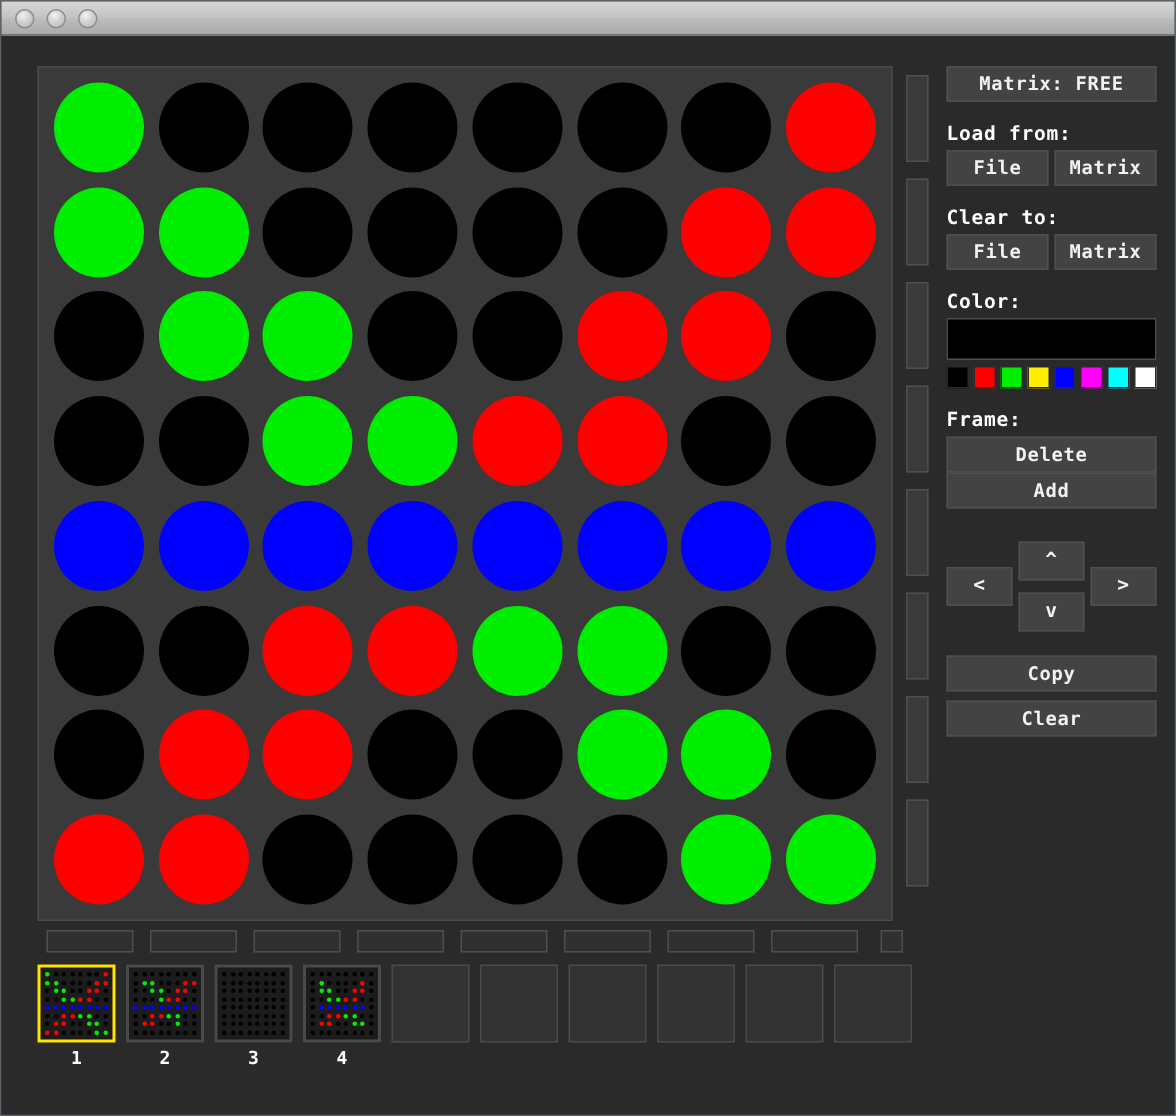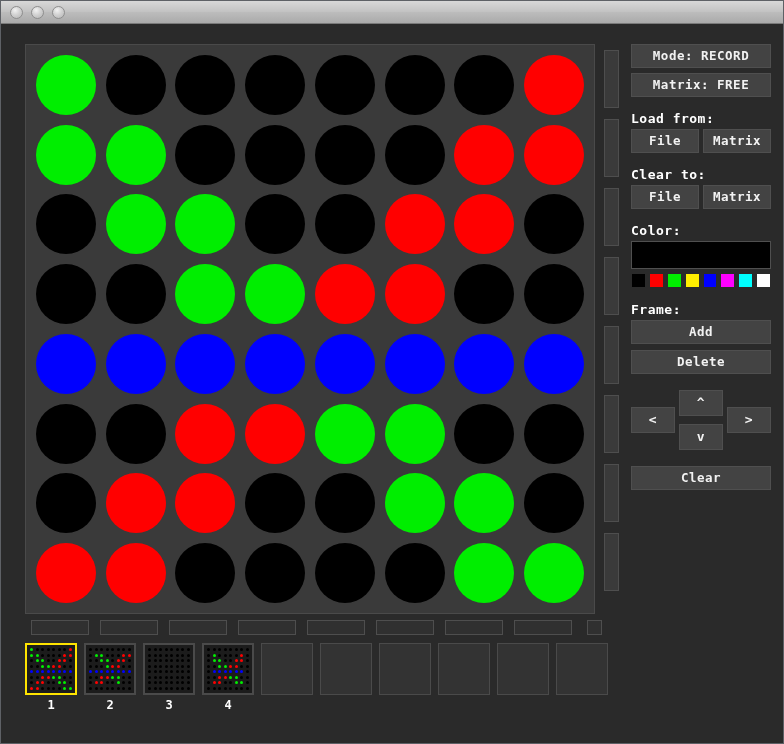--- a/index.html
+++ b/index.html
@@ -529,21 +529,20 @@
               <div class="col-btn"></div>
               <div class="col-btn"></div>
               <div class="col-btn"></div>
             </div>
           <div id="corner-btn"></div>
         </div>
       </div>
 
       <div id="panel">
 
-        <div class="btn" id="mode-btn">Mode: RECORD</div>
         <div class="btn">Matrix: FREE</div>
 
         <div class="spacer-md"></div>
 
         <div class="panel-label">Load from:</div>
         <div class="btn-pair">
           <div class="btn">File</div>
           <div class="btn">Matrix</div>
         </div>
 
@@ -566,30 +565,31 @@
             <div class="swatch" style="background: rgb(255, 238, 0);"></div>
             <div class="swatch" style="background: rgb(0, 0, 255);"></div>
             <div class="swatch" style="background: rgb(255, 0, 255);"></div>
             <div class="swatch" style="background: rgb(0, 255, 255);"></div>
             <div class="swatch" style="background: rgb(255, 255, 255);"></div>
           </div>
 
         <div class="spacer-md"></div>
 
         <div class="panel-label">Frame:</div>
+        <div class="btn">Delete</div>
         <div class="btn action-btn">Add</div>
-        <div class="btn">Delete</div>
 
         <div id="dpad">
           <div class="btn" id="btn-up">^</div>
           <div class="btn" id="btn-down">v</div>
           <div class="btn" id="btn-left">&lt;</div>
           <div class="btn" id="btn-right">&gt;</div>
         </div>
 
+        <div class="btn action-btn">Copy</div>
         <div class="btn action-btn">Clear</div>
 
       </div>
     </div>
 
     <div id="frames">
         <div class="frame-slot">
           <div class="frame-thumb selected">
             <div class="tdot-cell">
               <div class="tdot" style="background: rgb(0, 238, 0);"></div>

